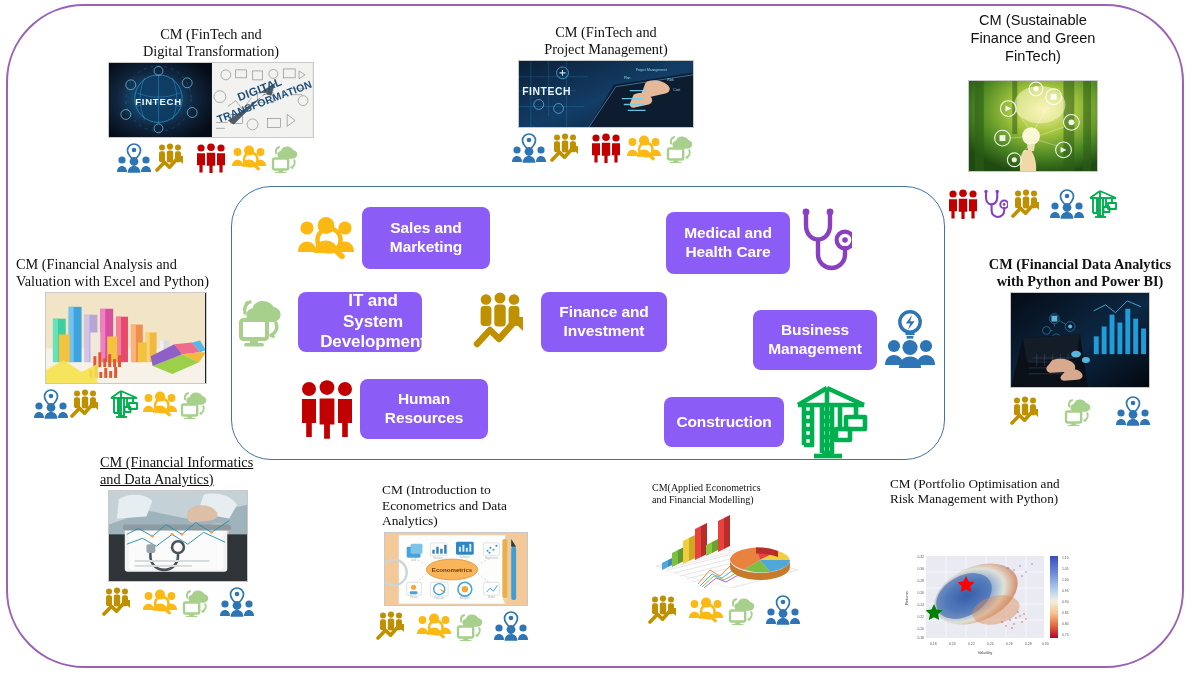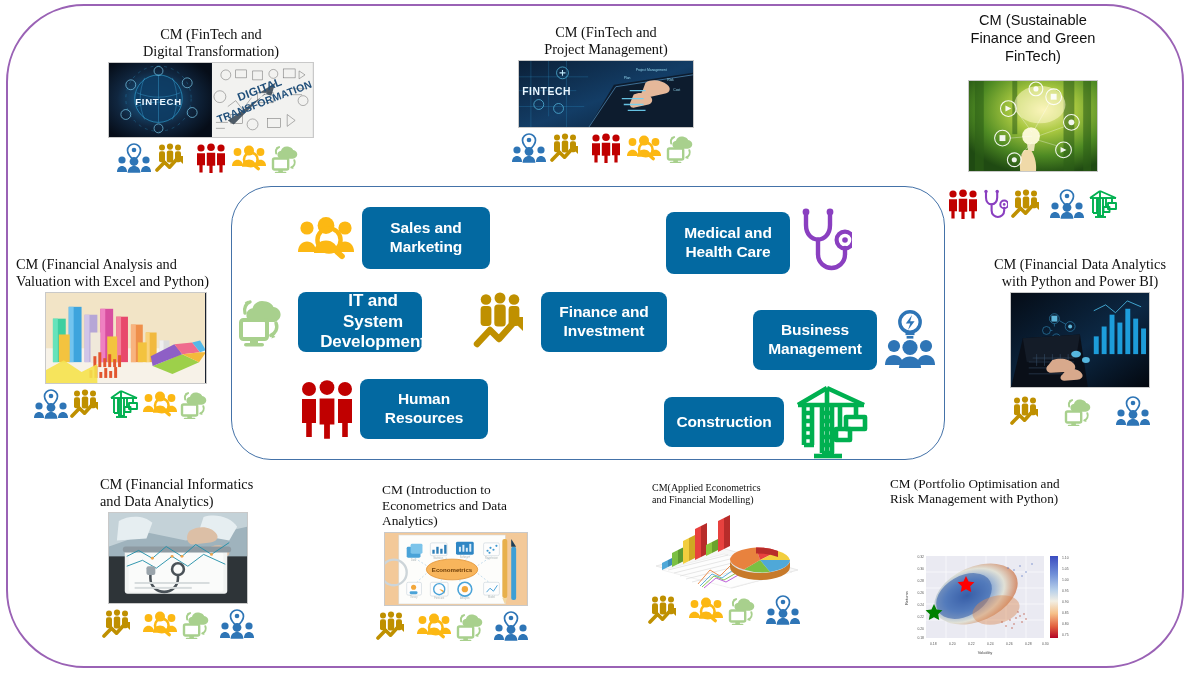--- a/index.html
+++ b/index.html
@@ -35,21 +35,21 @@
     border: 1.8px solid #4472a8;
     border-radius: 40px;
     background: #ffffff;
   }
 
   
   .core-row { position: absolute; display: flex; align-items: center; }
   .core-item { display: flex; align-items: center; }
 
   .cat-box {
-    background: #0369a1;
+    background: #8b5cf6;
     border-radius: 8px;
     color: #ffffff;
     font-family: "Liberation Sans", sans-serif;
     font-weight: bold;
     font-size: 15.5px;
     line-height: 1.22;
     text-align: center;
     display: flex; align-items: center; justify-content: center;
     padding: 6px 10px;
     white-space: pre-line;
@@ -728,21 +728,21 @@
             <rect x="3.8" y="28.8" width="11.6" height="2.1" rx="1" fill="#a8d08d"></rect>
             <path d="M5.2 10.5c-.9-2.9.6-5.4 2.9-6.4" fill="none" stroke="#a8d08d" stroke-width="2" stroke-linecap="round"></path>
             <path d="M7.2 3.4L5 4.5l1.8 1.5z" fill="#a8d08d"></path>
             <path d="M23.3 17.2c1.3 3.2-.3 6.1-3 7.2" fill="none" stroke="#a8d08d" stroke-width="2" stroke-linecap="round"></path>
             <path d="M20.6 26l2.3-.8-1.6-1.8z" fill="#a8d08d"></path>
           </svg>
       </span>
     </div>
   </div>
 
-  <div class="course" style="left:968px; top:256px; width:224px;">
+  <div class="course" style="left:968px; top:256px; width:224px;font-weight:bold;">
     <div class="course-title">CM (Financial Data Analytics
 with Python and Power BI)</div>
     <div class="thumb" style="width:140px;height:96px;">
       <svg class="art" viewBox="0 0 140 96" preserveAspectRatio="none" aria-hidden="true">
         <defs>
           <linearGradient id="g5" x1="0" y1="0" x2="1" y2="1">
             <stop offset="0%" stop-color="#050c16"></stop>
               <stop offset="55%" stop-color="#0c2844"></stop>
               <stop offset="100%" stop-color="#03070e"></stop>
           </linearGradient>
@@ -825,21 +825,21 @@
               <circle cx="29" cy="17" r="3.6"></circle>
               <path d="M24 29c0-3.6 2.2-5.9 5-5.9s5 2.3 5 5.9z"></path>
               <circle cx="17" cy="18.5" r="4.4"></circle>
               <path d="M10.6 29.8c0-4.2 2.8-6.8 6.4-6.8s6.4 2.6 6.4 6.8z"></path>
             </g>
           </svg>
       </span>
     </div>
   </div>
 
-  <div class="course" style="left:100px; top:476px; width:200px; align-items:flex-start;">
+  <div class="course" style="left:100px; top:454px; width:200px; align-items:flex-start;text-decoration:underline;">
     <div class="course-title left">CM (Financial Informatics
 and Data Analytics)</div>
     <div class="thumb" style="width:140px;height:92px;margin-left:8px;">
       <svg class="art" viewBox="0 0 140 92" preserveAspectRatio="none" aria-hidden="true">
         <rect width="140" height="92" fill="#2e3438"></rect>
         <rect width="140" height="44" fill="#9fb3bd"></rect>
         <path d="M0 34 L40 20 L78 28 L140 14 L140 0 L0 0 Z" fill="#c4d2d8"></path>
         <g fill="#e6eef1">
             <path d="M10 8c10-6 26-6 34 2l-6 16-30 2z"></path>
             <path d="M96 4c12-4 28 0 34 10l-8 14-32-6z"></path>

